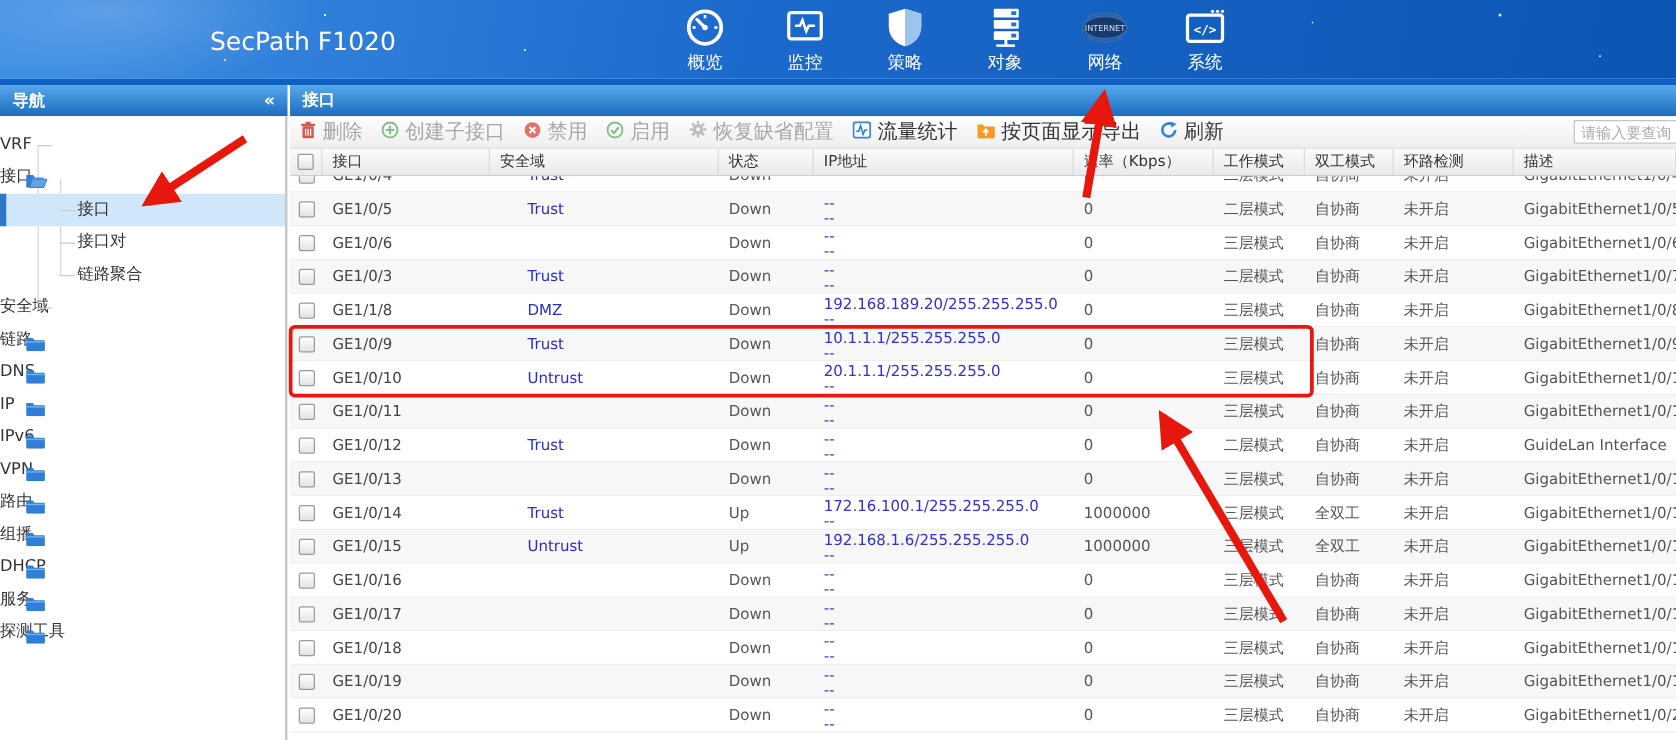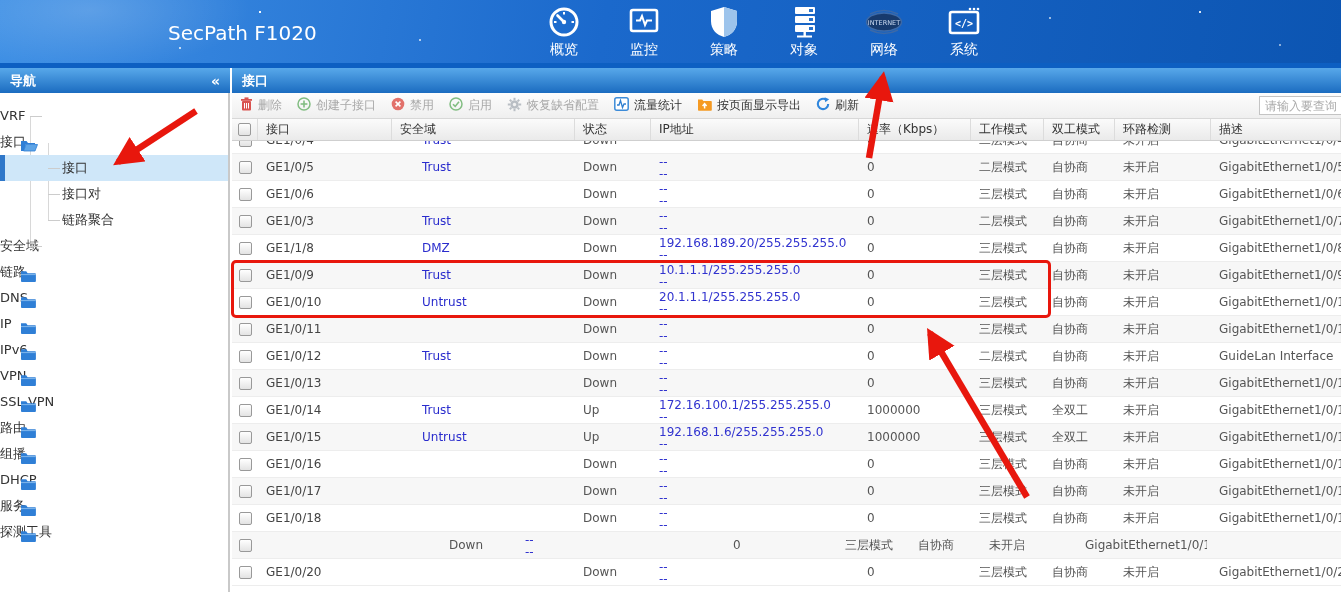--- a/index.html
+++ b/index.html
@@ -49,21 +49,21 @@
   .s-item.l2 .tick { left:48px; }
   .s-item .fold { position:absolute; left:20px; top:6px; }
   .s-item.selected { background:#cfe7f9; }
   .s-item.selected::before { content:""; position:absolute; left:0; top:0; width:5px; height:26px; background:#2f77c9; }
 
   
   #content { position:absolute; left:232px; top:93px; width:1109px; height:499px; }
   #toolbar { position:absolute; left:0; top:0; width:1109px; height:26px;
     background:linear-gradient(#fdfdfd, #efefef); border-bottom:1px solid #d8d8d8;
     display:flex; align-items:center; padding-left:8px; gap:15px; }
-  .tb-btn { display:flex; align-items:center; gap:5px; font-size:12px; color:#333; cursor:pointer; white-space:nowrap; }
+  .tb-btn { display:flex; align-items:center; gap:5px; font-size:16px; color:#333; cursor:pointer; white-space:nowrap; }
   .tb-btn.disabled { color:#a8a8a8; cursor:default; }
   #search { position:absolute; left:1027px; top:3px; width:140px; height:19px;
     border:1px solid #c4c4c4; font-size:12px; padding:0 5px; color:#333;
     font-family:"DejaVu Sans","Liberation Sans",sans-serif; }
   #search::placeholder { color:#aaa; }
 
   #thead { position:absolute; left:0; top:26px; width:1109px; height:22px;
     background:linear-gradient(#fbfbfb, #eaeaea); border-bottom:1px solid #cfcfcf; display:flex; }
   .th { border-right:1px solid #dcdcdc; font-size:12px; color:#333; line-height:21px;
     padding-left:8px; overflow:hidden; white-space:nowrap; cursor:pointer; }
@@ -206,24 +206,20 @@
               <path d="M1 2.3 h5.2 l1.4 1.9 H15 a0.9 0.9 0 0 1 0.9 0.9 V12 a0.9 0.9 0 0 1 -0.9 0.9 H1.9 A0.9 0.9 0 0 1 1 12 Z" fill="#2f7fd6"></path>
               <rect x="1" y="5" width="14.9" height="1.1" fill="#79b2ea"></rect>
             </svg></span><span class="lbl">IPv6</span></div>
         <div class="s-item l1"><span class="fold"><svg width="16" height="13" viewBox="0 0 16 13">
               <path d="M1 2.3 h5.2 l1.4 1.9 H15 a0.9 0.9 0 0 1 0.9 0.9 V12 a0.9 0.9 0 0 1 -0.9 0.9 H1.9 A0.9 0.9 0 0 1 1 12 Z" fill="#2f7fd6"></path>
               <rect x="1" y="5" width="14.9" height="1.1" fill="#79b2ea"></rect>
             </svg></span><span class="lbl">VPN</span></div>
         <div class="s-item l1"><span class="fold"><svg width="16" height="13" viewBox="0 0 16 13">
               <path d="M1 2.3 h5.2 l1.4 1.9 H15 a0.9 0.9 0 0 1 0.9 0.9 V12 a0.9 0.9 0 0 1 -0.9 0.9 H1.9 A0.9 0.9 0 0 1 1 12 Z" fill="#2f7fd6"></path>
               <rect x="1" y="5" width="14.9" height="1.1" fill="#79b2ea"></rect>
-            </svg></span><span class="lbl">SSL VPN</span></div>
-        <div class="s-item l1"><span class="fold"><svg width="16" height="13" viewBox="0 0 16 13">
-              <path d="M1 2.3 h5.2 l1.4 1.9 H15 a0.9 0.9 0 0 1 0.9 0.9 V12 a0.9 0.9 0 0 1 -0.9 0.9 H1.9 A0.9 0.9 0 0 1 1 12 Z" fill="#2f7fd6"></path>
-              <rect x="1" y="5" width="14.9" height="1.1" fill="#79b2ea"></rect>
             </svg></span><span class="lbl">路由</span></div>
         <div class="s-item l1"><span class="fold"><svg width="16" height="13" viewBox="0 0 16 13">
               <path d="M1 2.3 h5.2 l1.4 1.9 H15 a0.9 0.9 0 0 1 0.9 0.9 V12 a0.9 0.9 0 0 1 -0.9 0.9 H1.9 A0.9 0.9 0 0 1 1 12 Z" fill="#2f7fd6"></path>
               <rect x="1" y="5" width="14.9" height="1.1" fill="#79b2ea"></rect>
             </svg></span><span class="lbl">组播</span></div>
         <div class="s-item l1"><span class="fold"><svg width="16" height="13" viewBox="0 0 16 13">
               <path d="M1 2.3 h5.2 l1.4 1.9 H15 a0.9 0.9 0 0 1 0.9 0.9 V12 a0.9 0.9 0 0 1 -0.9 0.9 H1.9 A0.9 0.9 0 0 1 1 12 Z" fill="#2f7fd6"></path>
               <rect x="1" y="5" width="14.9" height="1.1" fill="#79b2ea"></rect>
             </svg></span><span class="lbl">DHCP</span></div>
         <div class="s-item l1"><span class="fold"><svg width="16" height="13" viewBox="0 0 16 13">
@@ -581,20 +577,21 @@
           <div class="td" style="width:112px">0</div>
           <div class="td" style="width:73px">三层模式</div>
           <div class="td" style="width:71px">自协商</div>
           <div class="td" style="width:96px">未开启</div>
           <div class="td" style="width:130px">GigabitEthernet1/0/18</div>
         </div>
         <div class="row alt">
           <div class="td c0" style="width:26px">
             <span class="cb"></span>
           </div>
+          <div class="td name" style="width:134px">GE1/0/19</div>
           <div class="td zone" style="width:183px"></div>
           <div class="td" style="width:76px">Down</div>
           <div class="td ip" style="width:208px">
             <div>--</div>
             <div>--</div>
           </div>
           <div class="td" style="width:112px">0</div>
           <div class="td" style="width:73px">三层模式</div>
           <div class="td" style="width:71px">自协商</div>
           <div class="td" style="width:96px">未开启</div>

